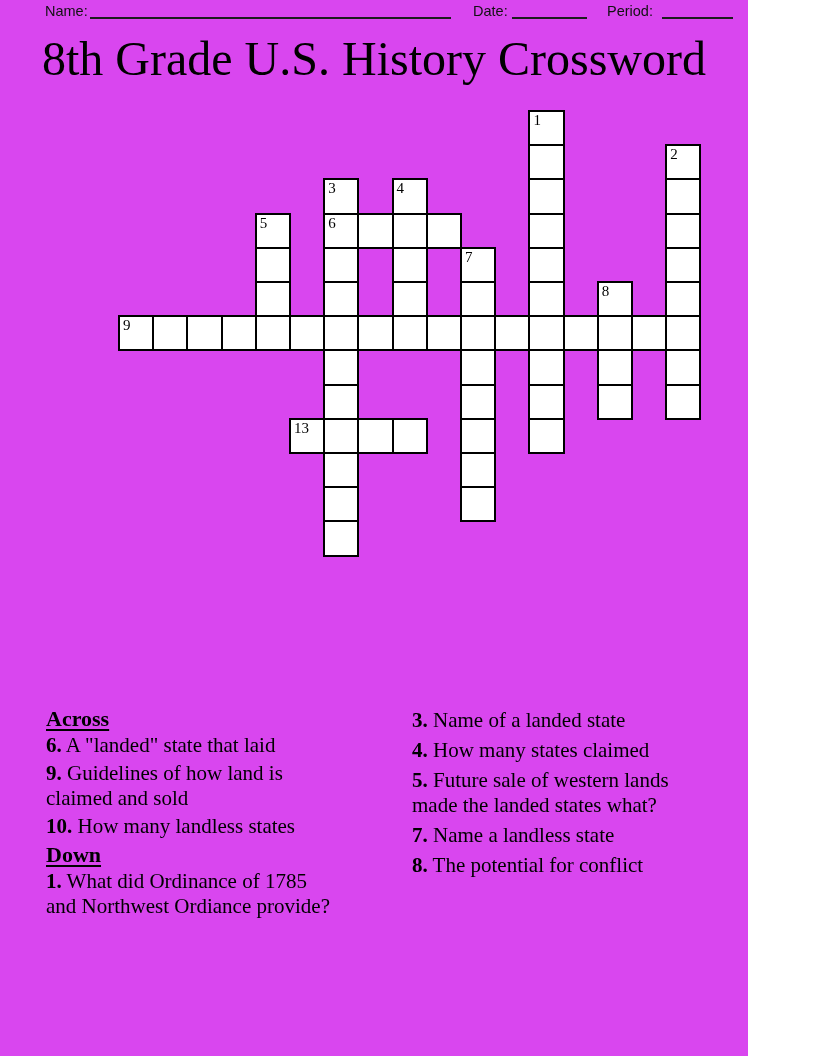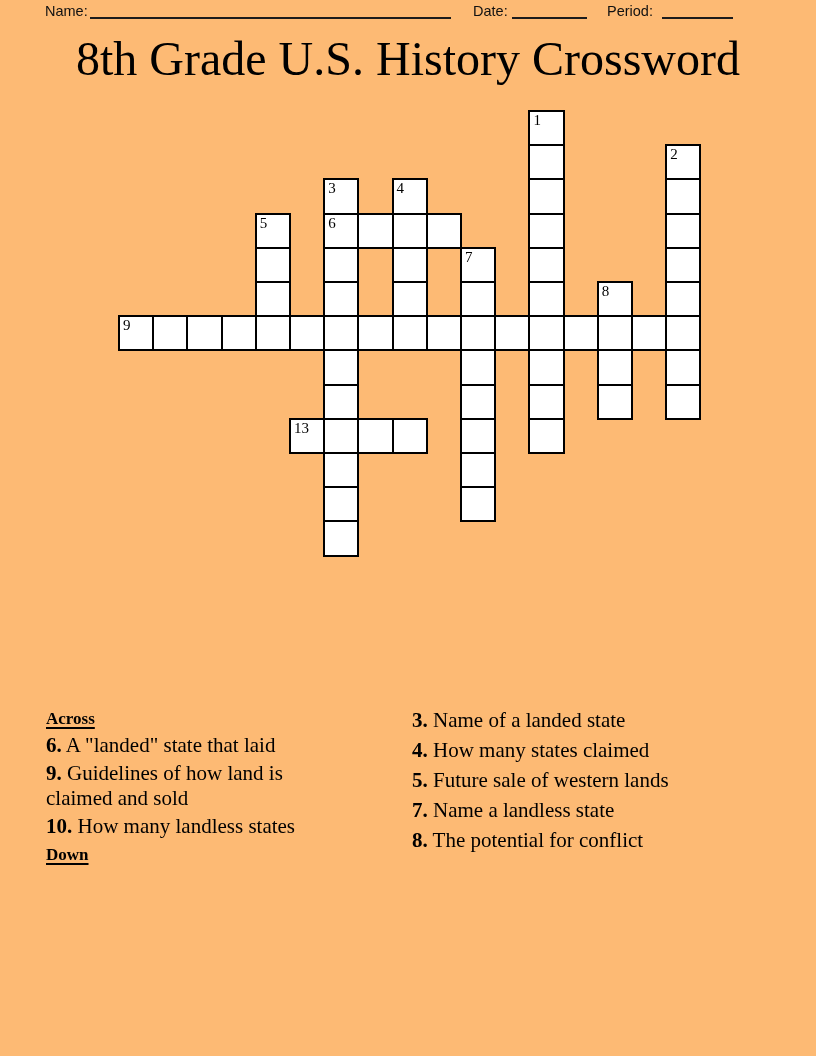--- a/index.html
+++ b/index.html
@@ -1,17 +1,17 @@
 <!DOCTYPE html>
 <html><head>
 <meta charset="utf-8">
 <style>
   html,body{margin:0;padding:0;background:#ffffff;}
   .page{
-    position:relative;width:816px;height:1056px;background:#fdba74;
+    position:relative;width:748px;height:1056px;background:#d946ef;
     font-family:"Liberation Serif", serif;color:#000;overflow:hidden;
   }
   
   .hdr-label{
     position:absolute;top:2px;font-family:"Liberation Sans", sans-serif;
     font-size:14.5px;line-height:18px;color:#111;
   }
   .hdr-line{
     position:absolute;top:1px;height:16px;border-bottom:2px solid #1c1c1c;
   }
@@ -30,21 +30,21 @@
     position:absolute;left:3px;top:1px;font-size:15px;line-height:15px;
     font-family:"Liberation Serif", serif;color:#000;
   }
   
   .clue-col{position:absolute;font-size:21px;line-height:25px;}
   .col-left{left:46px;top:706px;width:370px;}
   .col-right{left:412px;top:708px;width:360px;}
   .clue-heading{
     font-weight:bold;text-decoration:underline;
     text-decoration-thickness:2px;text-underline-offset:3px;
-    font-size:17px;line-height:25px;margin-bottom:2px;
+    font-size:22px;line-height:25px;margin-bottom:2px;
   }
   .clue{margin:0;}
   .col-left .clue{margin-bottom:3px;}
   .col-right .clue{margin-bottom:5px;}
   .clue-line{white-space:nowrap;}
   .clue-num{font-weight:bold;}
 </style>
 </head>
 <body>
 
@@ -153,30 +153,35 @@
         <div class="clue-line"><span class="clue-num">6.</span> A "landed" state that laid</div>
       </div>
       <div class="clue">
         <div class="clue-line"><span class="clue-num">9.</span> Guidelines of how land is</div>
         <div class="clue-line">claimed and sold</div>
       </div>
       <div class="clue">
         <div class="clue-line"><span class="clue-num">10.</span> How many landless states</div>
       </div>
       <div class="clue-heading">Down</div>
+      <div class="clue">
+        <div class="clue-line"><span class="clue-num">1.</span> What did Ordinance of 1785</div>
+        <div class="clue-line">and Northwest Ordiance provide?</div>
+      </div>
     </div>
   <div class="clue-col col-right">
       <div class="clue">
         <div class="clue-line"><span class="clue-num">3.</span> Name of a landed state</div>
       </div>
       <div class="clue">
         <div class="clue-line"><span class="clue-num">4.</span> How many states claimed</div>
       </div>
       <div class="clue">
         <div class="clue-line"><span class="clue-num">5.</span> Future sale of western lands</div>
+        <div class="clue-line">made the landed states what?</div>
       </div>
       <div class="clue">
         <div class="clue-line"><span class="clue-num">7.</span> Name a landless state</div>
       </div>
       <div class="clue">
         <div class="clue-line"><span class="clue-num">8.</span> The potential for conflict</div>
       </div>
     </div>
 
 </div>

